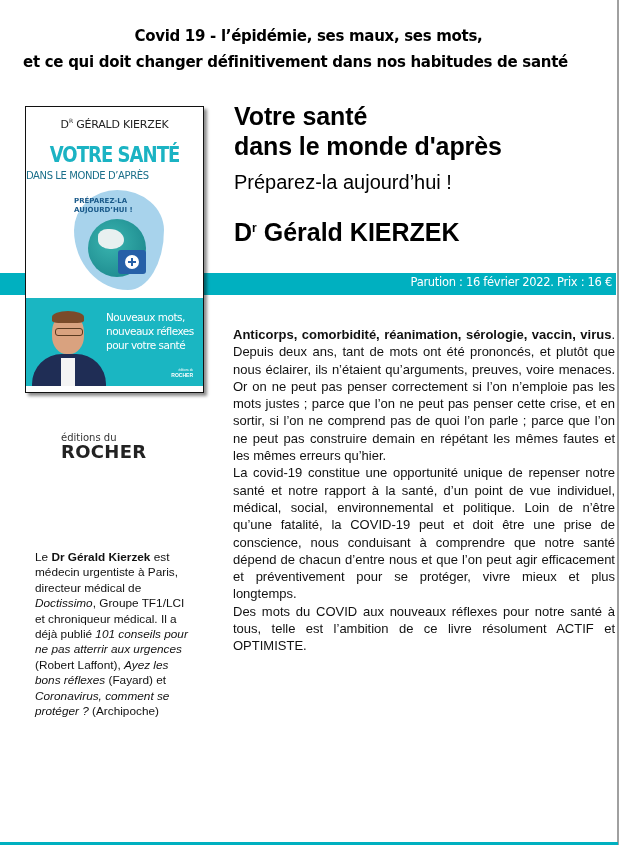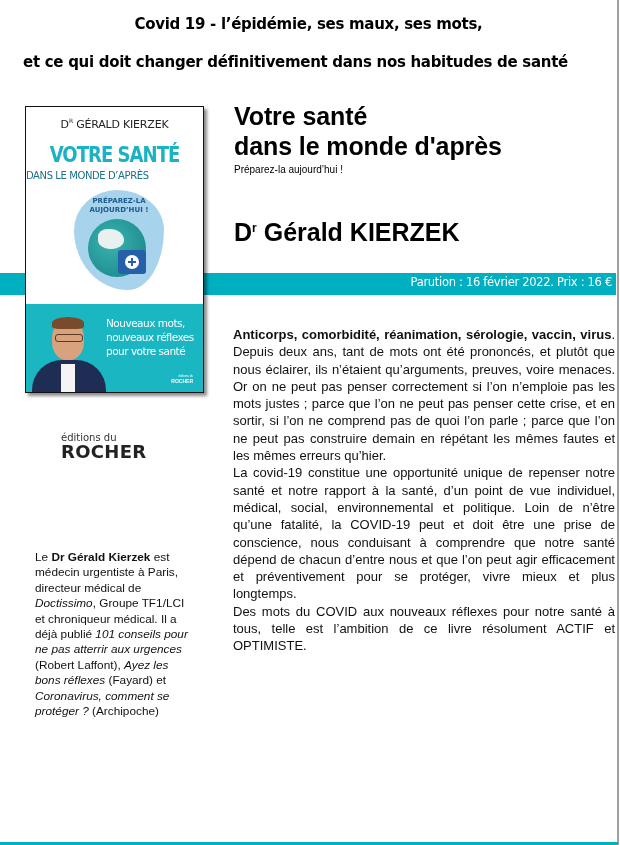--- a/index.html
+++ b/index.html
@@ -3,69 +3,69 @@
 <meta charset="utf-8">
 <style>
   html, body { margin: 0; padding: 0; }
   body {
     width: 620px; height: 845px; position: relative; overflow: hidden;
     background: #ffffff; font-family: "Liberation Sans", sans-serif; color: #000;
   }
   .page-border { position: absolute; top: 0; right: 1px; width: 2px; height: 845px; background: #a0a0a0; }
   .header { position: absolute; top: 0; left: 0; width: 617px; text-align: center;
     font-family: "DejaVu Sans", sans-serif; font-weight: bold; font-size: 15px; letter-spacing: -0.3px; }
-  .header .l1 { position: absolute; top: 15px; left: 0; width: 617px; }
+  .header .l1 { position: absolute; top: 27px; left: 0; width: 617px; }
   .header .l2 { position: absolute; top: 53px; left: 0; width: 591px; }
 
   .teal-band { position: absolute; left: 0; top: 273px; width: 616px; height: 22px; background: #00b0c0; }
   .release { position: absolute; right: 8px; top: 275px; color: #fff; font-family: "DejaVu Sans", sans-serif;
     font-weight: normal; font-size: 11.5px; letter-spacing: -0.3px; }
 
   .cover { position: absolute; left: 25px; top: 106px; width: 177px; height: 285px;
     border: 1px solid #111; background: #fff; box-shadow: 3px 3px 3px rgba(0,0,0,0.45); overflow: hidden; }
   .cover .author { position: absolute; top: 10px; width: 100%; text-align: center; font-size: 11px;
     color: #222; font-family: "DejaVu Sans", sans-serif; letter-spacing: -0.2px; }
   .cover .author sup { font-size: 6px; }
   .cover .t1 { position: absolute; top: 35px; width: 100%; text-align: center; color: #1bb3c3;
     font-weight: bold; font-size: 22px; font-family: "DejaVu Sans", sans-serif; letter-spacing: -1.2px; transform: scaleX(0.82); }
   .cover .t2 { position: absolute; top: 63px; width: 100%; text-align: left; color: #1a6f8a;
     font-size: 10px; font-family: "DejaVu Sans", sans-serif; letter-spacing: -0.4px; }
   .cover .blob { position: absolute; left: 48px; top: 83px; width: 90px; height: 100px;
     background: #a8d3ec; border-radius: 48% 52% 40% 60% / 40% 40% 60% 60%; }
-  .cover .blob-text { position: absolute; left: 48px; top: 90px; width: 90px; text-align: center;
+  .cover .blob-text { position: absolute; left: 48px; top: 90px; width: 90px; 
     font-size: 7px; font-weight: bold; color: #1a5a8a; line-height: 9px; font-family: "DejaVu Sans", sans-serif; }
   .cover .globe { position: absolute; left: 62px; top: 112px; width: 58px; height: 58px; border-radius: 50%;
     background: radial-gradient(circle at 40% 40%, #3ab5b0, #167f86); }
   .cover .globe .land { position: absolute; left: 10px; top: 10px; width: 26px; height: 20px; background: #e8f0f0; border-radius: 40% 60% 50% 50%; }
   .cover .kit { position: absolute; left: 92px; top: 143px; width: 28px; height: 24px; background: #2660a8; border-radius: 3px; }
   .cover .kit .plus { position: absolute; left: 7px; top: 5px; width: 14px; height: 14px; border-radius: 50%; background: #fff; }
   .cover .kit .plus:before, .cover .kit .plus:after { content: ""; position: absolute; background: #2660a8; }
   .cover .kit .plus:before { left: 6px; top: 3px; width: 2px; height: 8px; }
   .cover .kit .plus:after { left: 3px; top: 6px; width: 8px; height: 2px; }
-  .cover .bottom { position: absolute; left: 0; top: 197px; width: 100%; height: 88px; background: #1ab6c2; }
+  .cover .bottom { position: absolute; left: 0; top: 191px; width: 100%; height: 88px; background: #1ab6c2; }
   .cover .person { position: absolute; left: 2px; top: 10px; width: 78px; height: 78px; }
   .cover .person .suit { position: absolute; left: 4px; bottom: 0; width: 74px; height: 32px; background: #1f2d55; border-radius: 30px 30px 0 0; }
   .cover .person .shirt { position: absolute; left: 33px; bottom: 0; width: 14px; height: 28px; background: #f4f4f4; }
   .cover .person .face { position: absolute; left: 24px; top: 6px; width: 32px; height: 40px; background: #d9a27f; border-radius: 45%; }
   .cover .person .hair { position: absolute; left: 24px; top: 3px; width: 32px; height: 12px; background: #7a4b2a; border-radius: 50% 50% 20% 20%; }
   .cover .person .glasses { position: absolute; left: 27px; top: 20px; width: 26px; height: 6px; border: 1px solid #5a3a20; border-radius: 3px; }
   .cover .slogan { position: absolute; left: 80px; top: 12px; width: 95px; color: #fff; font-size: 10.5px;
     line-height: 14px; font-family: "DejaVu Sans", sans-serif; letter-spacing: -0.5px; }
   .cover .mini-logo { position: absolute; right: 10px; bottom: 8px; color: #fff; font-size: 5px; font-weight: bold; text-align: right; }
   .cover .mini-logo .small { font-size: 3px; font-weight: normal; display: block; }
 
   .publisher { position: absolute; left: 61px; top: 432px; }
   .publisher .editions { font-family: "DejaVu Sans", sans-serif; font-size: 10px; color: #333; }
   .publisher .rocher { font-family: "DejaVu Sans", sans-serif; font-weight: bold; font-size: 18px; color: #222; letter-spacing: 0.3px; margin-top: -2px; }
 
   .bio { position: absolute; left: 35px; top: 550px; width: 160px; font-size: 11.8px; line-height: 15.4px; color: #111; }
 
   .title-block { position: absolute; left: 234px; top: 101px; }
   .title-block .t1, .title-block .t2 { font-weight: bold; font-size: 25px; line-height: 30px; letter-spacing: -0.1px; }
-  .title-block .sub { font-size: 10px; line-height: 18px; margin-top: 0px; }
+  .title-block .sub { font-size: 20px; line-height: 18px; margin-top: 12px; }
   .author-main { position: absolute; left: 234px; top: 218px; font-weight: bold; font-size: 25px; }
   .author-main sup { font-size: 12px; vertical-align: 9px; }
 
   .body-text { position: absolute; left: 233px; top: 326px; width: 382px; font-size: 13px; line-height: 17.3px;
     text-align: justify; color: #111; }
   .body-text p { margin: 0; }
 
   .bottom-bar { position: absolute; left: 0; top: 842px; width: 618px; height: 3px; background: #00b0c0; }
 </style>
 </head>

